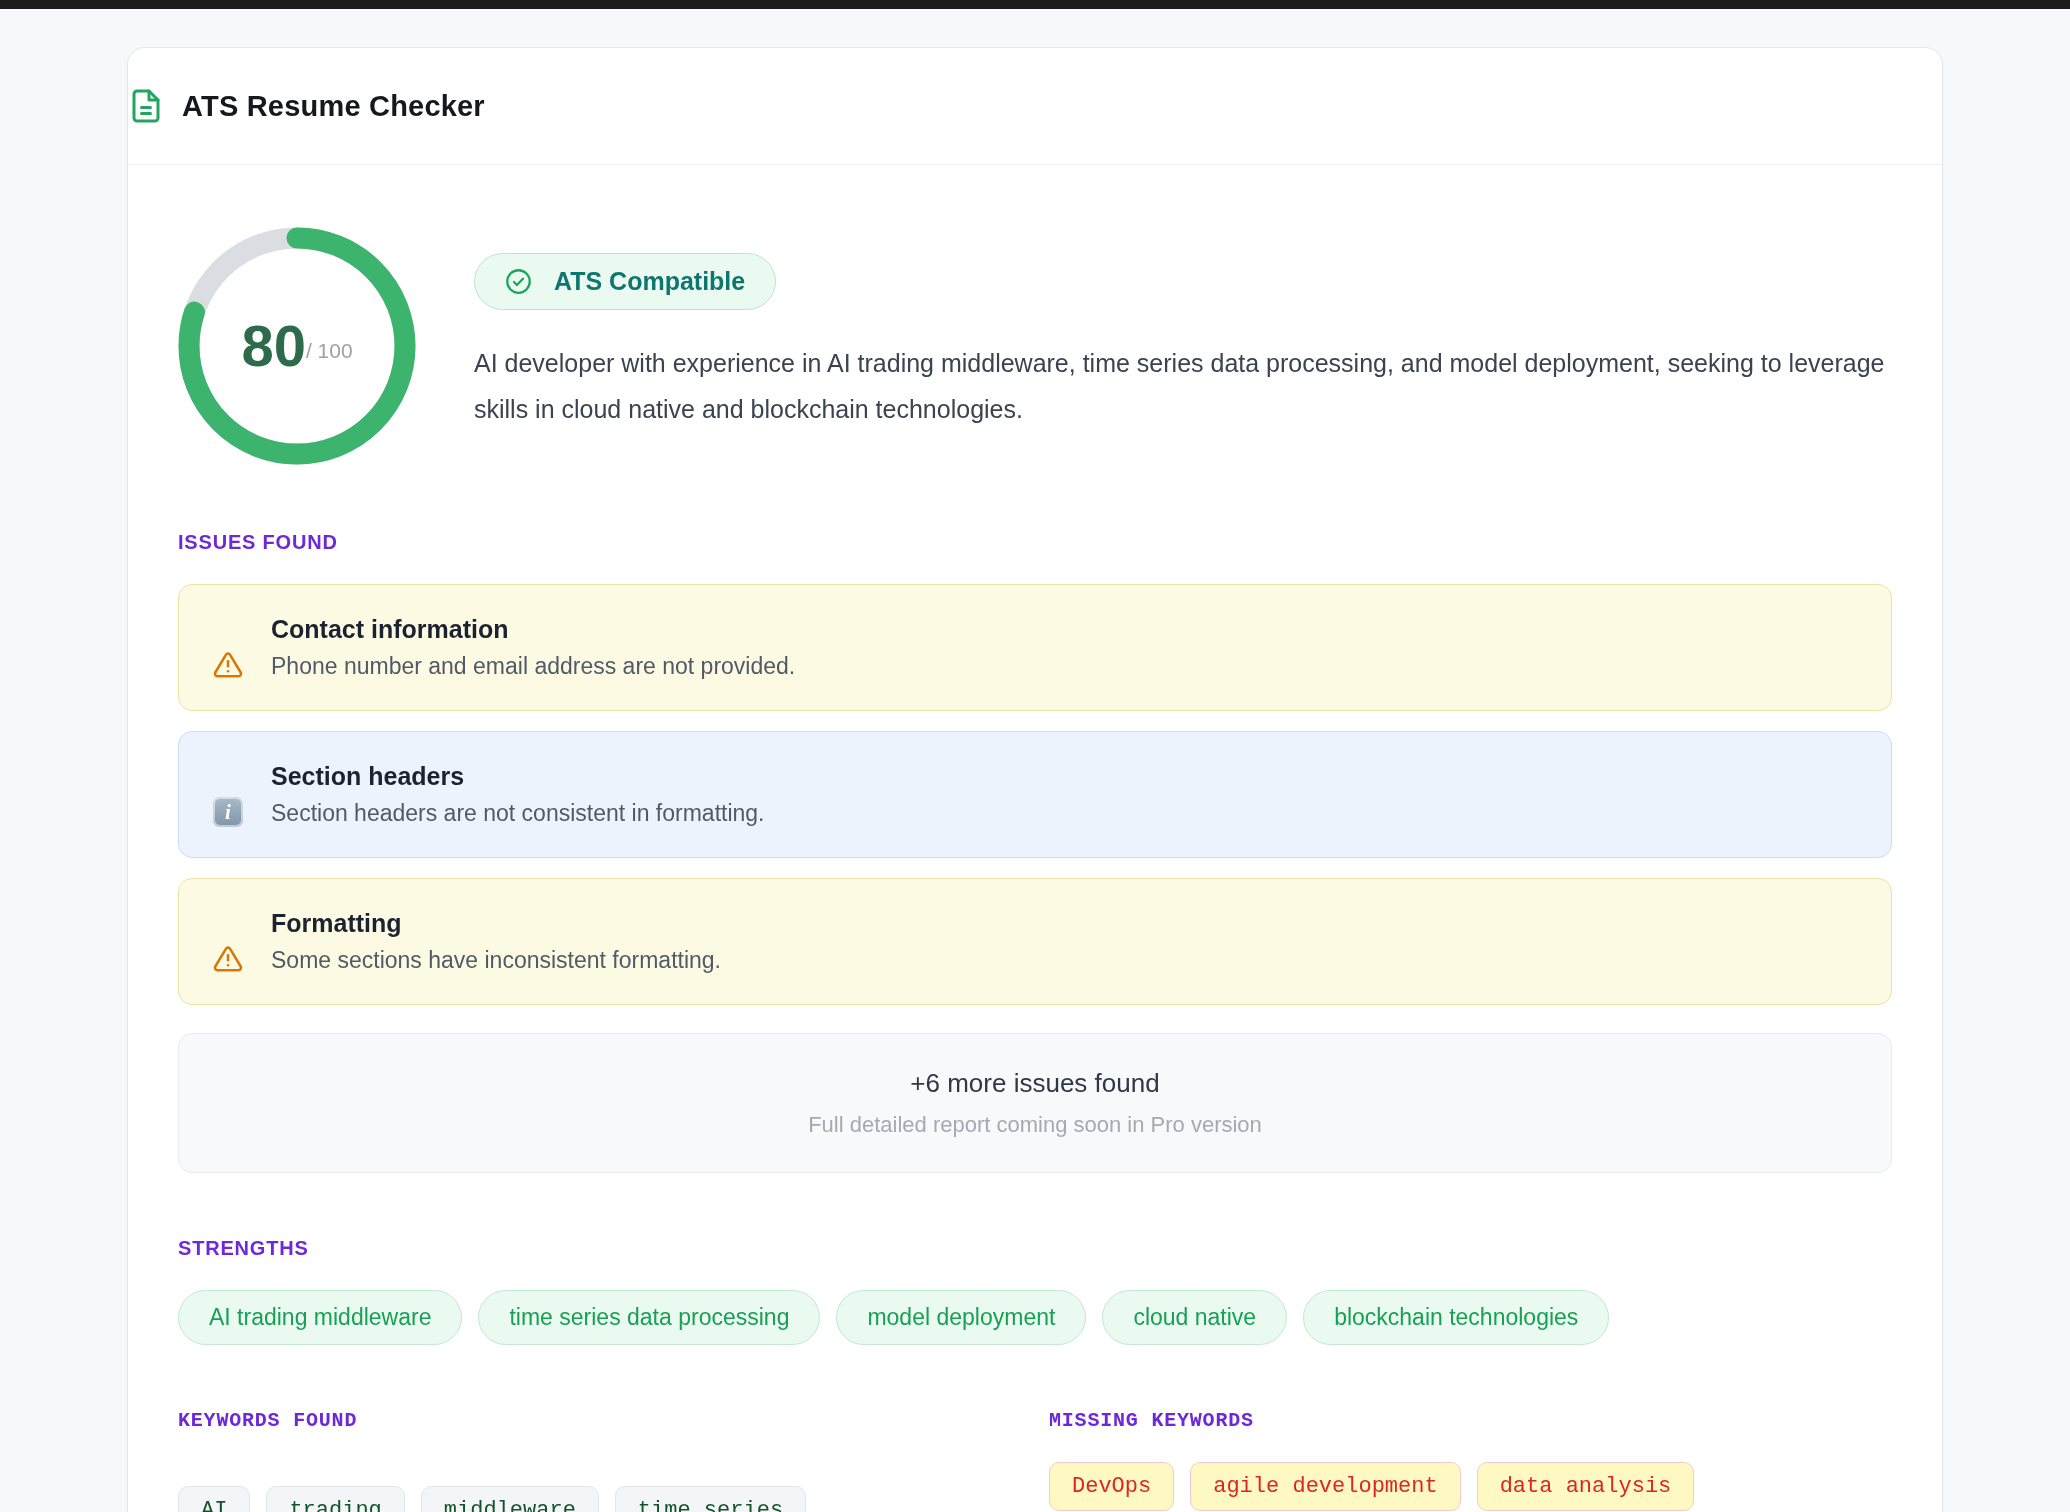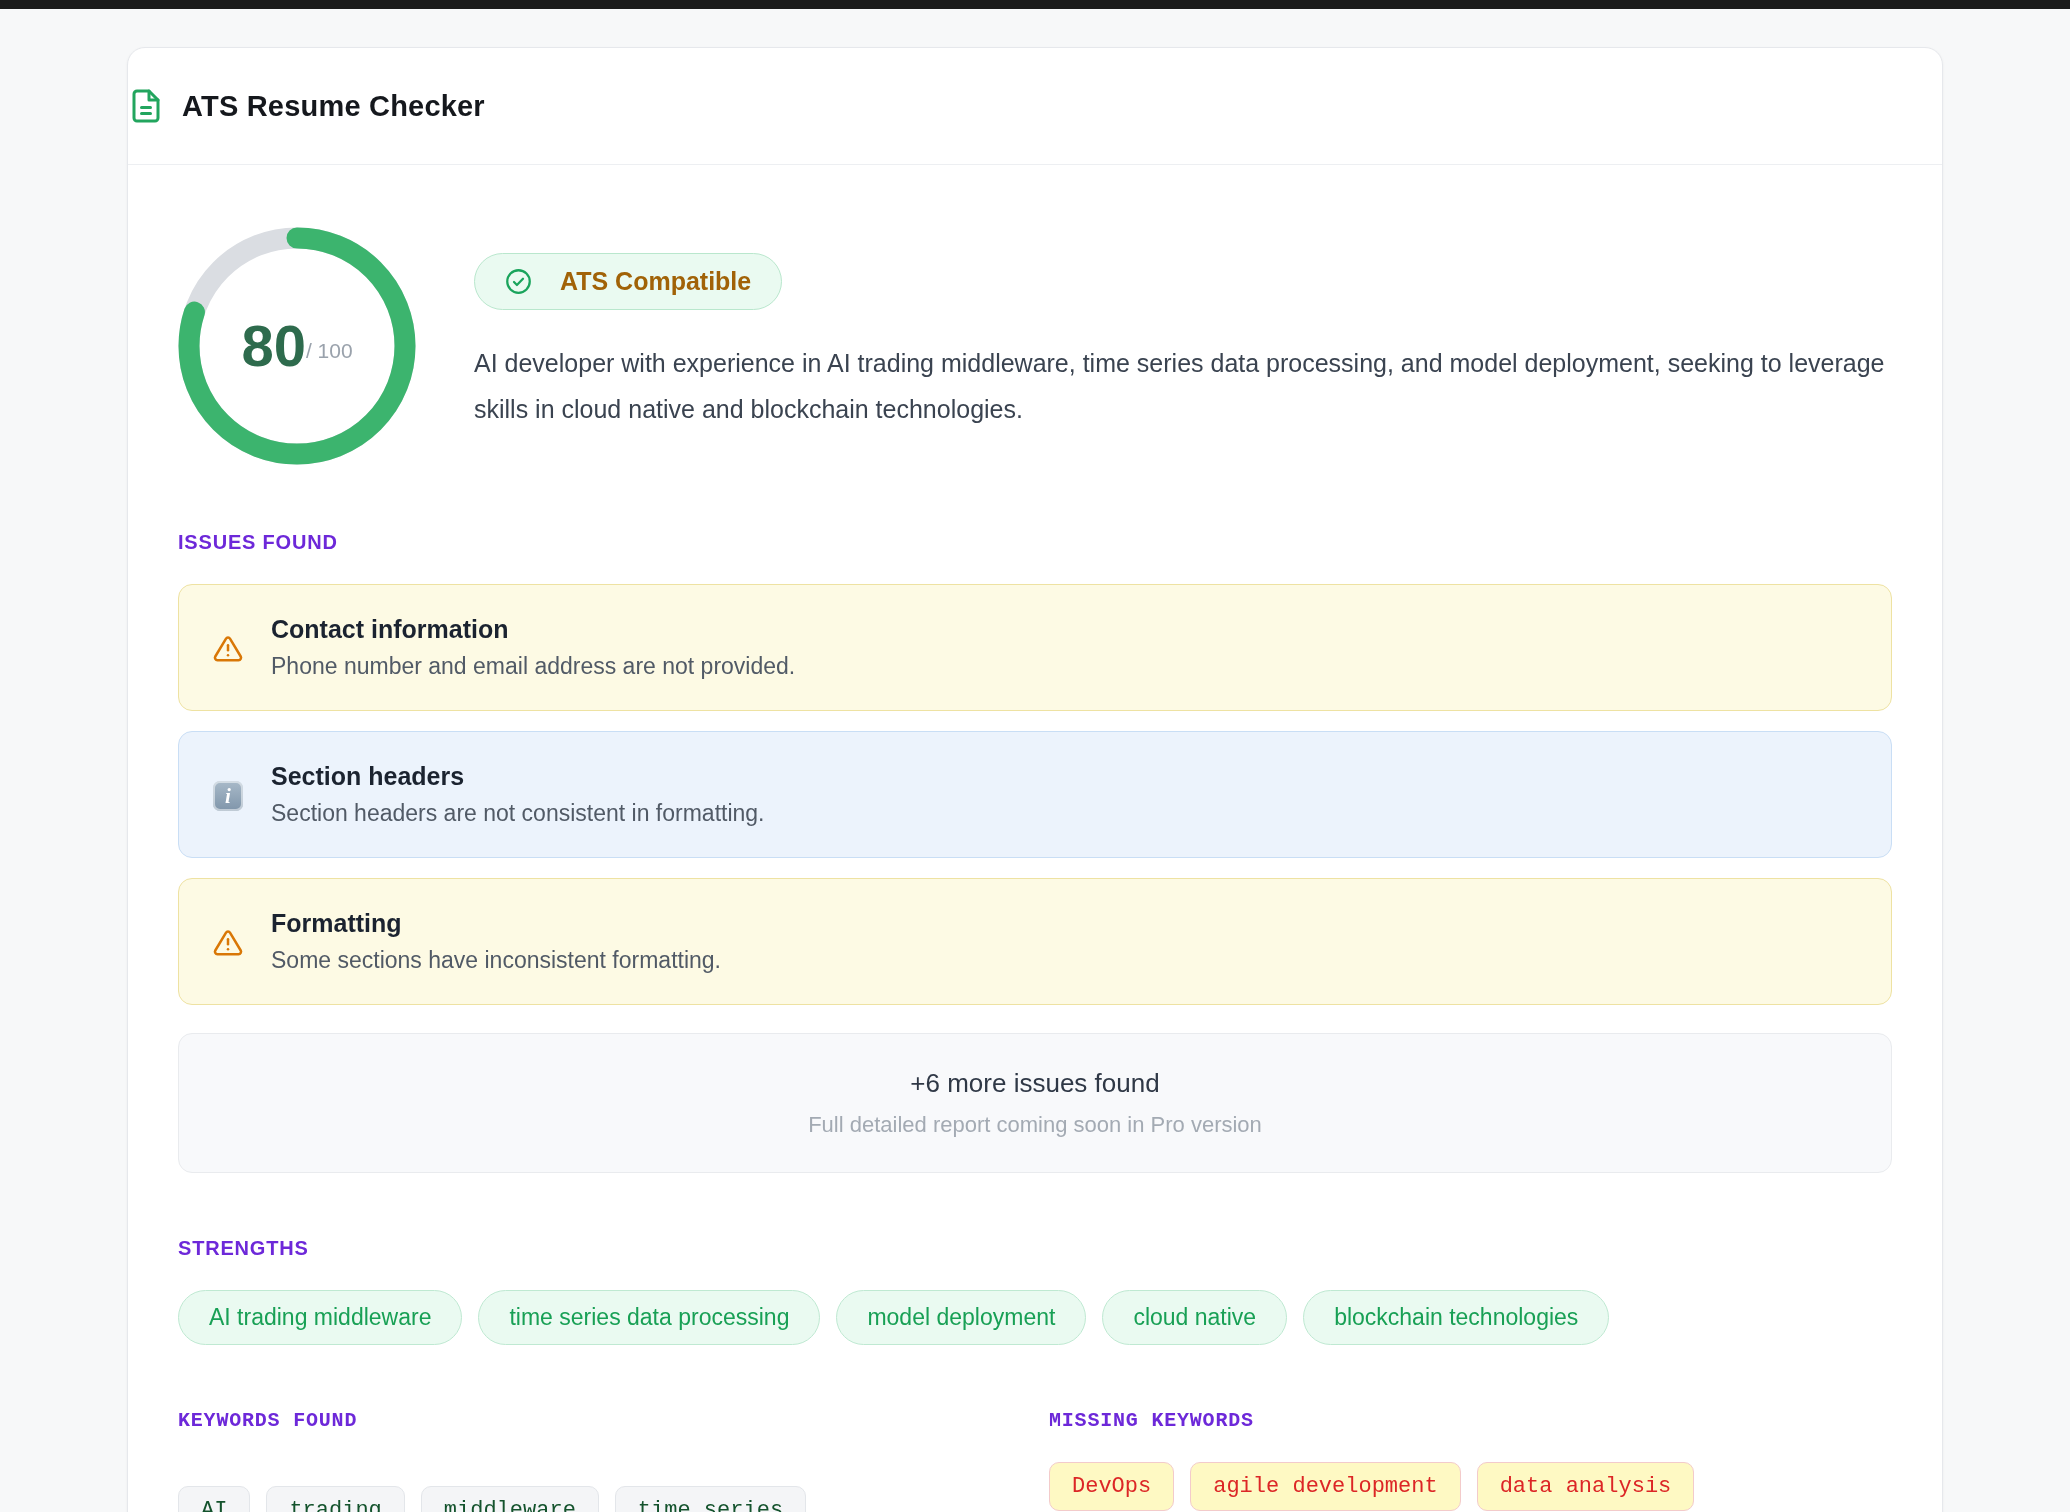--- a/index.html
+++ b/index.html
@@ -34,36 +34,36 @@
   .donut svg { display: block; }
   .score-center {
     position: absolute; inset: 0;
     display: flex; flex-direction: row; align-items: center; justify-content: center;
   }
   .score-value { font-size: 58px; font-weight: 800; color: #2e6b4d; line-height: 1; }
   .score-denom { font-size: 21px; color: #9aa2ac; margin-top: 9px; }
 
   .score-right { padding-top: 26px; }
   .badge {
-    display: inline-flex; align-items: center; gap: 28px;
+    display: inline-flex; align-items: center; gap: 22px;
     padding: 13px 30px;
     border-radius: 999px;
     background: #eafaf1; border: 1.5px solid #b9e7cd;
-    color: #a16207; font-size: 25px; font-weight: 700;
+    color: #0f766e; font-size: 25px; font-weight: 700;
   }
   .summary { margin-top: 30px; max-width: 1415px; font-size: 25px; line-height: 1.85; color: #3a4350; }
 
   .section-heading {
     font-size: 20px; font-weight: 700; letter-spacing: .8px;
     color: #6d28d9; margin-bottom: 30px;
   }
   .strengths-section, .keywords-grid { margin-top: 64px; }
 
   .issue-card {
-    display: flex; align-items: center; gap: 28px;
+    display: flex; align-items: flex-end; gap: 28px;
     padding: 30px 34px; border-radius: 14px; margin-bottom: 20px;
   }
   .issue-card.warning { background: #fdfae4; border: 1px solid #eee2a2; }
   .issue-card.info    { background: #ecf3fc; border: 1px solid #c9def5; }
   .warning-icon { width: 30px; height: 30px; margin-top: 3px; flex: 0 0 auto; }
   .warning-icon svg { width: 30px; height: 30px; display: block; }
   .info-icon {
     width: 30px; height: 30px; margin-top: 3px; flex: 0 0 auto;
     border-radius: 7px;
     background: linear-gradient(180deg, #a9bac9, #7f95aa);

